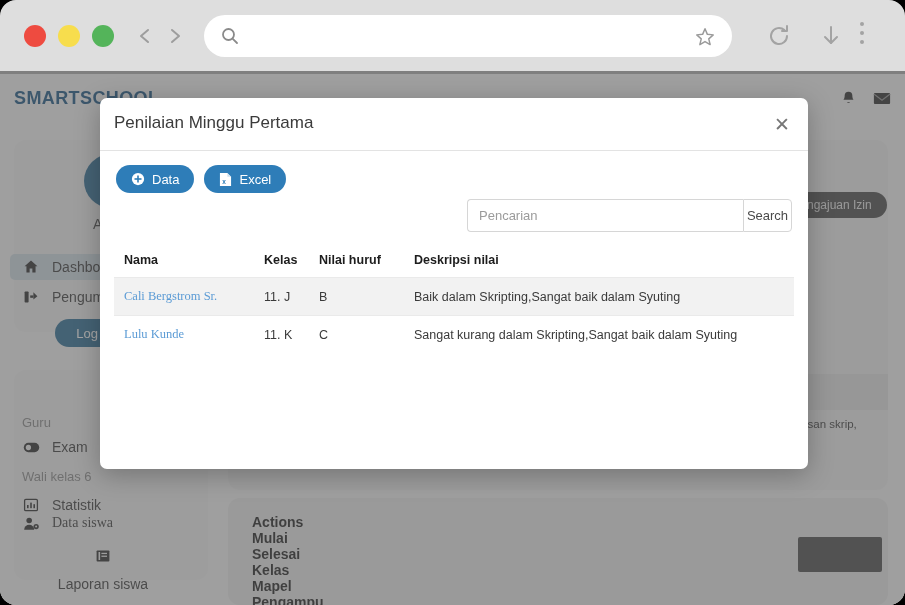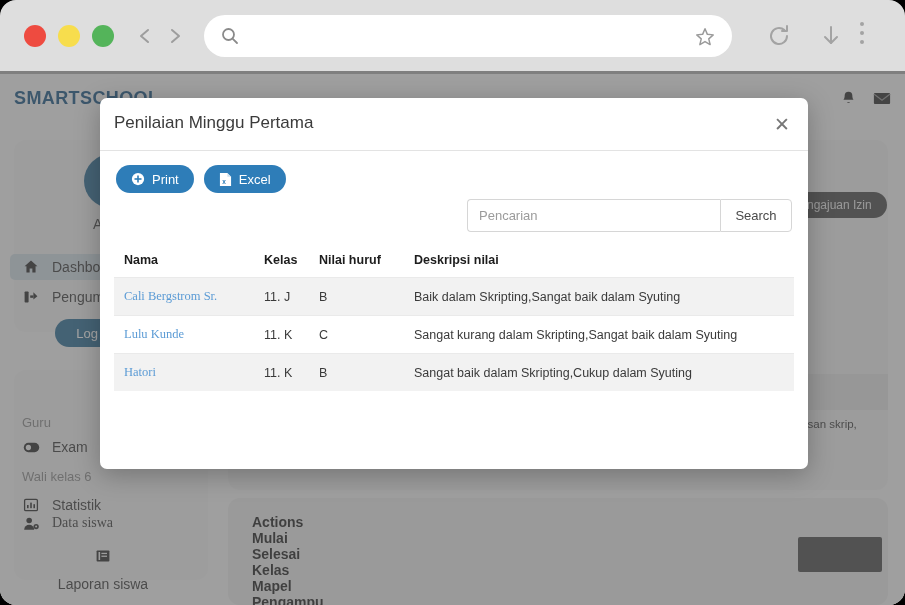--- a/index.html
+++ b/index.html
@@ -216,21 +216,21 @@
   }
   #search-input {
     flex: 1; border: 1px solid #d6d6d6; border-right: none;
     border-top-left-radius: 4px; border-bottom-left-radius: 4px;
     padding: 0 11px; font-size: 13px; color: #444; outline: none;
     font-family: "Liberation Sans", sans-serif;
     background: #fff;
   }
   #search-input::placeholder { color: #9b9b9b; }
   #search-submit {
-    width: 72px; border: 1px solid #d6d6d6; background: #fff;
+    width: 49px; border: 1px solid #d6d6d6; background: #fff;
     border-top-right-radius: 4px; border-bottom-right-radius: 4px;
     font-size: 13px; color: #4a4a4a; cursor: pointer;
     font-family: "Liberation Sans", sans-serif;
   }
 
   #results-table {
     position: absolute; left: 14px; top: 96px;
     width: 680px; border-collapse: collapse;
     font-size: 12.5px;
   }
@@ -463,21 +463,21 @@
 
         <div id="export-toolbar">
           <button class="export-button">
             <span class="export-btn-icon">
               <svg width="14" height="14" viewBox="0 0 16 16">
                   <circle cx="8" cy="8" r="7" fill="#ffffff"></circle>
                   <rect x="7.1" y="4" width="1.8" height="8" fill="#2e7db8"></rect>
                   <rect x="4" y="7.1" width="8" height="1.8" fill="#2e7db8"></rect>
                 </svg>
             </span>
-            <span>Print</span>
+            <span>Data</span>
           </button>
           <button class="export-button">
             <span class="export-btn-icon">
               <svg width="13" height="15" viewBox="0 0 14 16">
                   <path d="M1 1h8l4 4v10H1z" fill="#ffffff"></path>
                   <path d="M9 1l4 4H9z" fill="#cfe2f0"></path>
                   <text x="3.4" y="13" font-size="7" font-family="Liberation Sans, sans-serif" font-weight="bold" fill="#2e7db8">x</text>
                 </svg>
             </span>
             <span>Excel</span>
@@ -504,26 +504,20 @@
               <td>11. J</td>
               <td>B</td>
               <td>Baik dalam Skripting,Sangat baik dalam Syuting</td>
             </tr>
             <tr>
               <td><span class="student-link">Lulu Kunde</span></td>
               <td>11. K</td>
               <td>C</td>
               <td>Sangat kurang dalam Skripting,Sangat baik dalam Syuting</td>
             </tr>
-            <tr>
-              <td><span class="student-link">Hatori</span></td>
-              <td>11. K</td>
-              <td>B</td>
-              <td>Sangat baik dalam Skripting,Cukup dalam Syuting</td>
-            </tr>
           </tbody>
         </table>
 
       </div>
     </div>
 
   </div>
 </div>
 
 </body></html>

